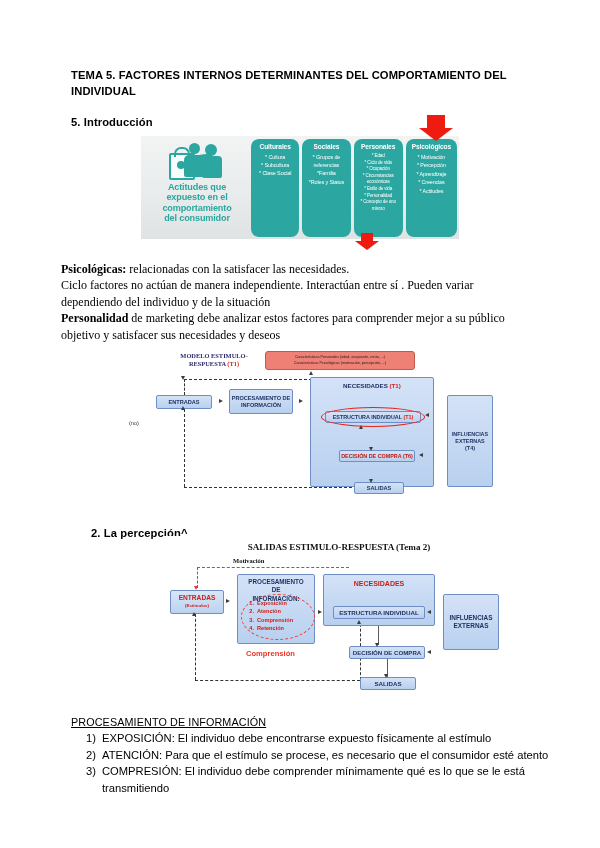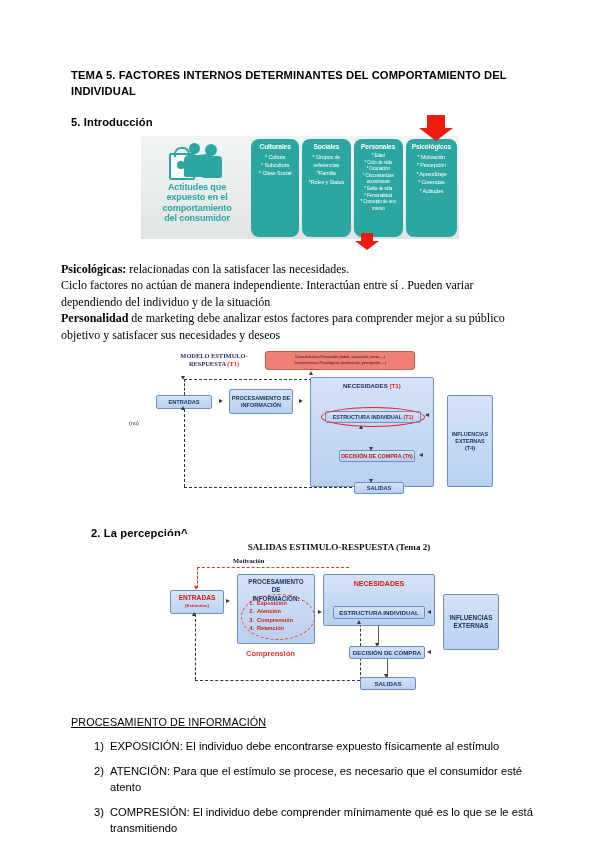--- a/index.html
+++ b/index.html
@@ -168,21 +168,21 @@
   .ah-r{border-top:2.6px solid transparent;border-bottom:2.6px solid transparent;border-left:4px solid #3c3c3c;}
   .ah-l{border-top:2.6px solid transparent;border-bottom:2.6px solid transparent;border-right:4px solid #3c3c3c;}
   .ah-d{border-left:2.6px solid transparent;border-right:2.6px solid transparent;border-top:4px solid #3c3c3c;}
   .ah-u{border-left:2.6px solid transparent;border-right:2.6px solid transparent;border-bottom:4px solid #3c3c3c;}
   .ah-red-d{border-left:2.6px solid transparent;border-right:2.6px solid transparent;border-top:4px solid #e8372a;}
 
   
   .sec-label{position:absolute;left:71px;top:716px;font-size:10.8px;text-decoration:underline;letter-spacing:.1px;}
   ol.proc{position:absolute;left:71px;top:730px;width:462px;margin:0;padding:0 0 0 28px;
     font-size:11.2px;line-height:16.6px;}
-  ol.proc li{margin:8px;padding-left:3px;}
+  ol.proc li{margin:0;padding-left:3px;}
   ol.proc li::marker{content:counter(list-item) ") ";}
 </style>
 </head>
 <body>
 
 <div class="page">
 
   <div class="h-title">
     <span>TEMA 5. FACTORES INTERNOS DETERMINANTES DEL COMPORTAMIENTO DEL</span><br>
     <span>INDIVIDUAL</span>

